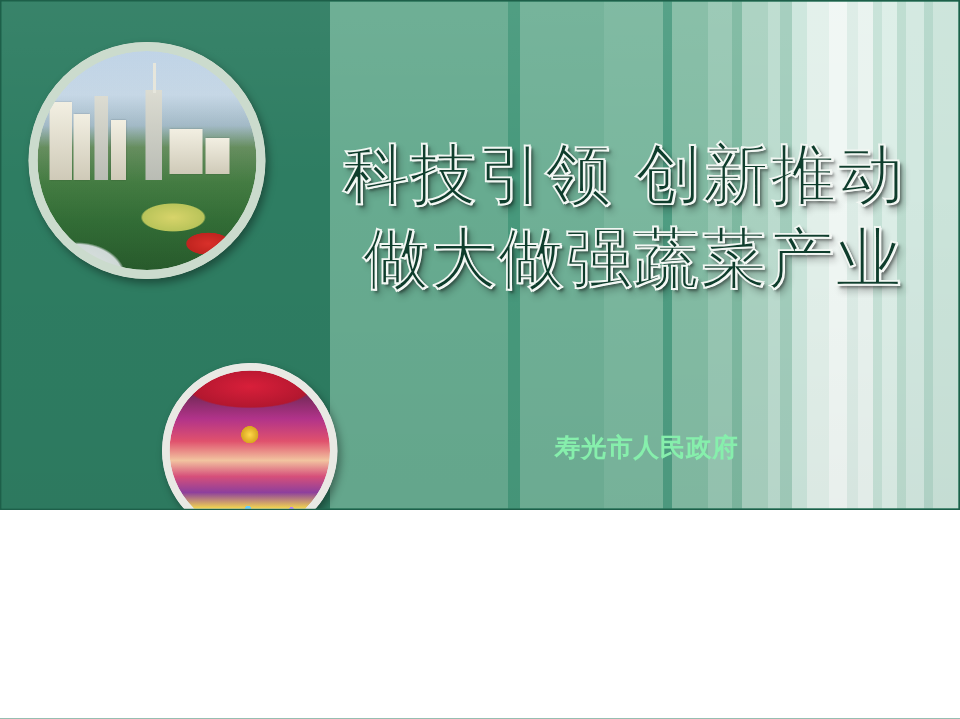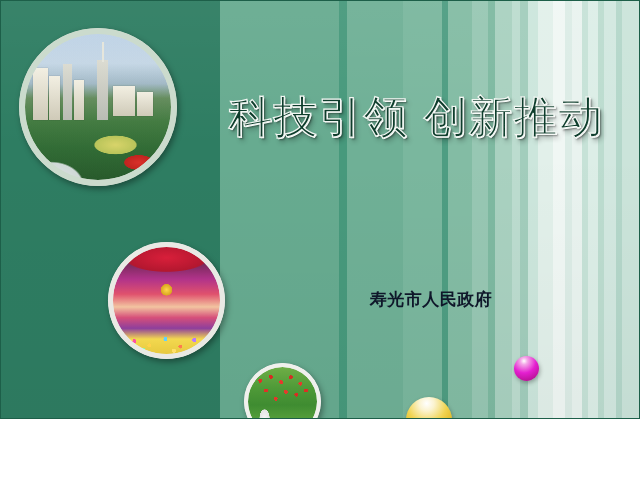--- a/index.html
+++ b/index.html
@@ -7,21 +7,21 @@
     padding: 0;
     background: #ffffff;
   }
   body {
     font-family: "Liberation Sans", sans-serif;
   }
 
   #slide {
     position: relative;
     width: 640px;
-    height: 419px;
+    height: 340px;
     overflow: hidden;
     box-sizing: border-box;
     border: 1px solid #1d5f49;
     background: #2e7d62;
   }
 
   
   .bg-base {
     position: absolute;
     inset: 0;
@@ -269,21 +269,21 @@
     top: 287px;
     width: 200px;
     text-align: center;
     pointer-events: none;
   }
   .subtitle-line {
     font-family: "DejaVu Serif", "Liberation Serif", serif;
     font-size: 17px;
     line-height: 1.33;
     font-weight: bold;
-    color: #0f172a;
+    color: #86efac;
     letter-spacing: 0.5px;
     white-space: nowrap;
   }
 </style>
 </head>
 <body>
 
 <div id="slide">
 
   <div class="bg-base"></div>
@@ -312,19 +312,20 @@
   <div class="photo" id="photo-greenhouse">
     <div class="inner"></div>
     <div class="ring"></div>
   </div>
 
   <div class="sphere" id="sphere-magenta"></div>
   <div class="sphere" id="sphere-gold"></div>
 
   <div id="title-block">
     <div class="title-line" id="title-line-1">科技引领  创新推动</div>
+    <div class="title-line" id="title-line-2">做大做强蔬菜产业</div>
   </div>
 
   <div id="subtitle-block">
     <div class="subtitle-line">寿光市人民政府</div>
   </div>
 
 </div>
 
 </body></html>

